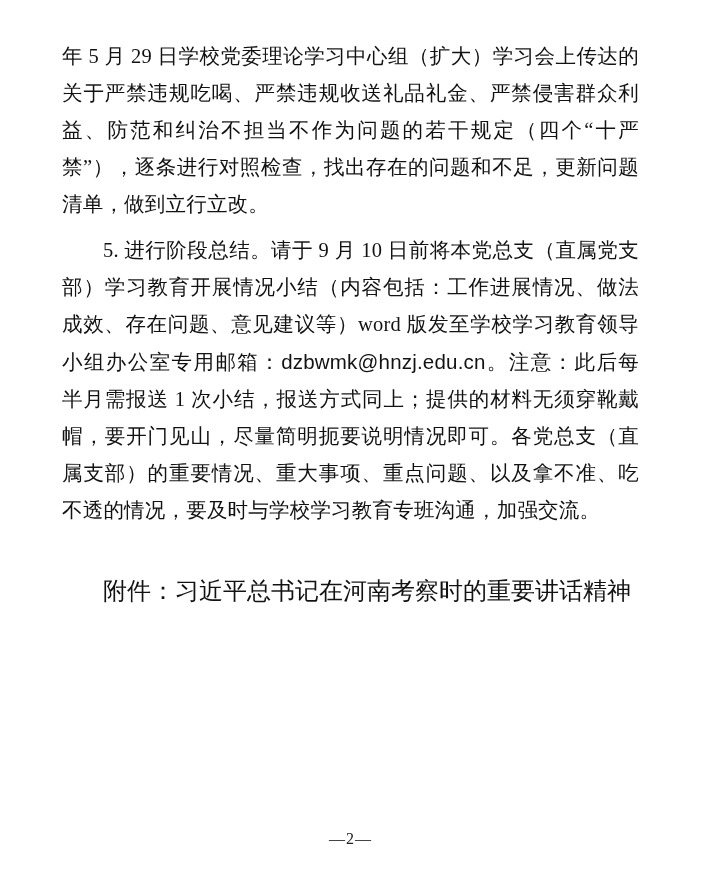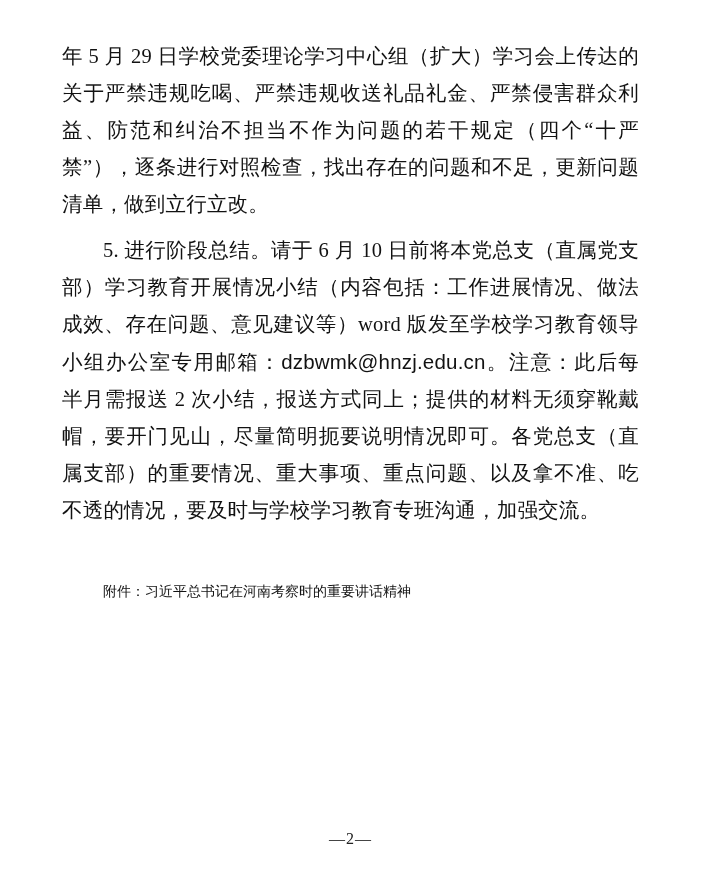--- a/index.html
+++ b/index.html
@@ -41,21 +41,21 @@
   }
   .bold {
     font-weight: normal;
   }
   .latin {
     font-family: Liberation Sans, sans-serif;
   }
   .attach {
     margin-top: 44px;
     text-indent: 41px;
-    font-size: 14px;
+    font-size: 24px;
     line-height: 37px;
     color: #121212;
   }
   .footer {
     position: absolute;
     left: 0;
     bottom: 22px;
     width: 701px;
     text-align: center;
     font-size: 16px;
@@ -67,21 +67,21 @@
 </head>
 <body>
 
 <div class="page">
 
   <p class="para">
     <span>年 5 月 29 日学校党委理论学习中心组（扩大）学习会上传达的关于严禁违规吃喝、严禁违规收送礼品礼金、严禁侵害群众利益、防范和纠治不担当不作为问题的若干规定（四个“十严禁”），逐条进行对照检查，找出存在的问题和不足，更新问题清单，做到立行立改。</span>
   </p>
 
   <p class="para indent gap-top">
-    <span class="bold">5. 进行阶段总结。</span><span>请于 6 月 10 日前将本党总支（直属党支部）学习教育开展情况小结（内容包括：工作进展情况、做法成效、存在问题、意见建议等）word 版发至学校学习教育领导小组办公室专用邮箱：</span><span class="latin">dzbwmk@hnzj.edu.cn</span><span>。</span><span class="bold">注意：</span><span>此后每半月需报送 2 次小结，报送方式同上；提供的材料无须穿靴戴帽，要开门见山，尽量简明扼要说明情况即可。各党总支（直属支部）的重要情况、重大事项、重点问题、以及拿不准、吃不透的情况，要及时与学校学习教育专班沟通，加强交流。</span>
+    <span class="bold">5. 进行阶段总结。</span><span>请于 9 月 10 日前将本党总支（直属党支部）学习教育开展情况小结（内容包括：工作进展情况、做法成效、存在问题、意见建议等）word 版发至学校学习教育领导小组办公室专用邮箱：</span><span class="latin">dzbwmk@hnzj.edu.cn</span><span>。</span><span class="bold">注意：</span><span>此后每半月需报送 1 次小结，报送方式同上；提供的材料无须穿靴戴帽，要开门见山，尽量简明扼要说明情况即可。各党总支（直属支部）的重要情况、重大事项、重点问题、以及拿不准、吃不透的情况，要及时与学校学习教育专班沟通，加强交流。</span>
   </p>
 
   <p class="attach">
     <span>附件：</span><span>习近平总书记在河南考察时的重要讲话精神</span>
   </p>
 
 </div>
 
 <div class="footer">—2—</div>
 

